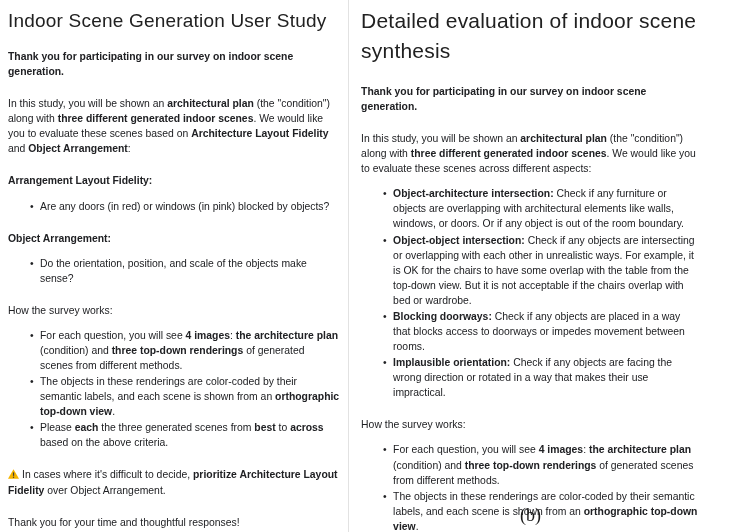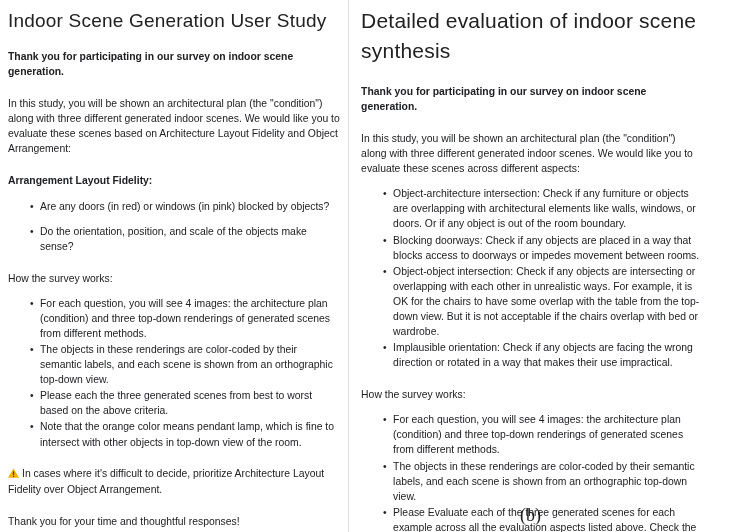--- a/index.html
+++ b/index.html
@@ -13,21 +13,21 @@
   .col.left  { width:362px; padding:6px 8px 0 8px; }
   .divider   { width:1px; background:var(--divider,#e2e2e2); height:532px; }
   .col.right { width:377px; padding:4px 12px 0 12px; }
 
   h1.title-a { font-size:19px; font-weight:400; letter-spacing:.2px; margin:4px 0 12px 0; color:#212121; }
   h1.title-b { font-size:21px; font-weight:400; letter-spacing:.2px; line-height:1.45; margin:2px 0 10px 0; color:#212121; }
 
   p, li { font-size:10.4px; line-height:1.45; color:#202124; }
   p { margin:17px 0 10px 0; }
   p.bold { font-weight:700; }
-  b { font-weight:400;text-align:center; }
+  b { font-weight:700;text-align:center; }
 
   ul { list-style:none; margin:0 0 10px 0; }
   li { position:relative; padding-left:10px; margin-left:22px; margin-bottom:1px; }
   li::before { content:"•"; position:absolute; left:0; top:0; font-size:10.4px; }
 
   .warning-line { display:block; margin:16px 0 10px 0; }
   .warn-icon { display:inline-block; vertical-align:-1px; margin-right:3px; }
 
   .caption { font-family:"Liberation Serif", serif; font-size:18px; color:#1a1a1a; text-align:center; }
   .caption-a { margin-top:6px; }
@@ -40,29 +40,29 @@
 
   <div class="col left">
     <div>
       <h1 class="title-a">Indoor Scene Generation User Study</h1>
       <p class="bold">Thank you for participating in our survey on indoor scene generation.</p>
       <p><span>In this study, you will be shown an </span><b>architectural plan</b><span> (the "condition") along with </span><b>three different generated indoor scenes</b><span>. We would like you to evaluate these scenes based on </span><b>Architecture Layout Fidelity</b><span> and </span><b>Object Arrangement</b><span>:</span></p>
       <p class="bold">Arrangement Layout Fidelity:</p>
       <ul>
         <li><span>Are any doors (in red) or windows (in pink) blocked by objects?</span></li>
       </ul>
+      <p class="bold">Object Arrangement:</p>
       <ul>
         <li><span>Do the orientation, position, and scale of the objects make sense?</span></li>
       </ul>
       <p>How the survey works:</p>
       <ul>
         <li><span>For each question, you will see </span><b>4 images</b><span>: </span><b>the architecture plan</b><span> (condition) and </span><b>three top-down renderings</b><span> of generated scenes from different methods.</span></li>
         <li><span>The objects in these renderings are color-coded by their semantic labels, and each scene is shown from an </span><b>orthographic top-down view</b><span>.</span></li>
-        <li><span>Please </span><b>each</b><span> the three generated scenes from </span><b>best</b><span> to </span><b>worst</b><span> based on the above criteria.</span></li>
-        <li><span>Note that the orange color means pendant lamp, which is fine to intersect with other objects in top-down view of the room.</span></li>
+        <li><span>Please </span><b>each</b><span> the three generated scenes from </span><b>best</b><span> to </span><b>across</b><span> based on the above criteria.</span></li>
       </ul>
       <p class="warning-line"><span class="warn-icon"><svg width="11" height="10" viewBox="0 0 24 21">
               <path d="M12 0 L24 21 H0 Z" fill="#f5b400"></path>
               <rect x="10.8" y="7" width="2.6" height="7.5" fill="#3b3b3b"></rect>
               <circle cx="12.1" cy="17.6" r="1.6" fill="#3b3b3b"></circle>
             </svg></span><span><span>In cases where it's difficult to decide, </span><b>prioritize Architecture Layout Fidelity</b><span> over Object Arrangement.</span></span></p>
       <p>Thank you for your time and thoughtful responses!</p>
     </div>
     <div class="caption caption-a">(a)</div>
 
@@ -70,22 +70,22 @@
 
   <div class="divider"></div>
 
   <div class="col right">
     <div>
       <h1 class="title-b">Detailed evaluation of indoor scene synthesis</h1>
       <p class="bold">Thank you for participating in our survey on indoor scene generation.</p>
       <p><span>In this study, you will be shown an </span><b>architectural plan</b><span> (the "condition") along with </span><b>three different generated indoor scenes</b><span>. We would like you to evaluate these scenes across different aspects:</span></p>
       <ul>
         <li><b>Object-architecture intersection:</b><span> Check if any furniture or objects are overlapping with architectural elements like walls, windows, or doors. Or if any object is out of the room boundary.</span></li>
+        <li><b>Object-object intersection:</b><span> Check if any objects are intersecting or overlapping with each other in unrealistic ways. For example, it is OK for the chairs to have some overlap with the table from the top-down view. But it is not acceptable if the chairs overlap with bed or wardrobe.</span></li>
         <li><b>Blocking doorways:</b><span> Check if any objects are placed in a way that blocks access to doorways or impedes movement between rooms.</span></li>
-        <li><b>Object-object intersection:</b><span> Check if any objects are intersecting or overlapping with each other in unrealistic ways. For example, it is OK for the chairs to have some overlap with the table from the top-down view. But it is not acceptable if the chairs overlap with bed or wardrobe.</span></li>
         <li><b>Implausible orientation:</b><span> Check if any objects are facing the wrong direction or rotated in a way that makes their use impractical.</span></li>
       </ul>
       <p>How the survey works:</p>
       <ul>
         <li><span>For each question, you will see </span><b>4 images</b><span>: </span><b>the architecture plan</b><span> (condition) and </span><b>three top-down renderings</b><span> of generated scenes from different methods.</span></li>
         <li><span>The objects in these renderings are color-coded by their semantic labels, and each scene is shown from an </span><b>orthographic top-down view</b><span>.</span></li>
         <li><span>Please </span><b>Evaluate</b><span> each of the three generated scenes for each example across all the evaluation aspects listed above. Check the box if a scene exhibits the corresponding issue.</span></li>
 
       </ul>
 

